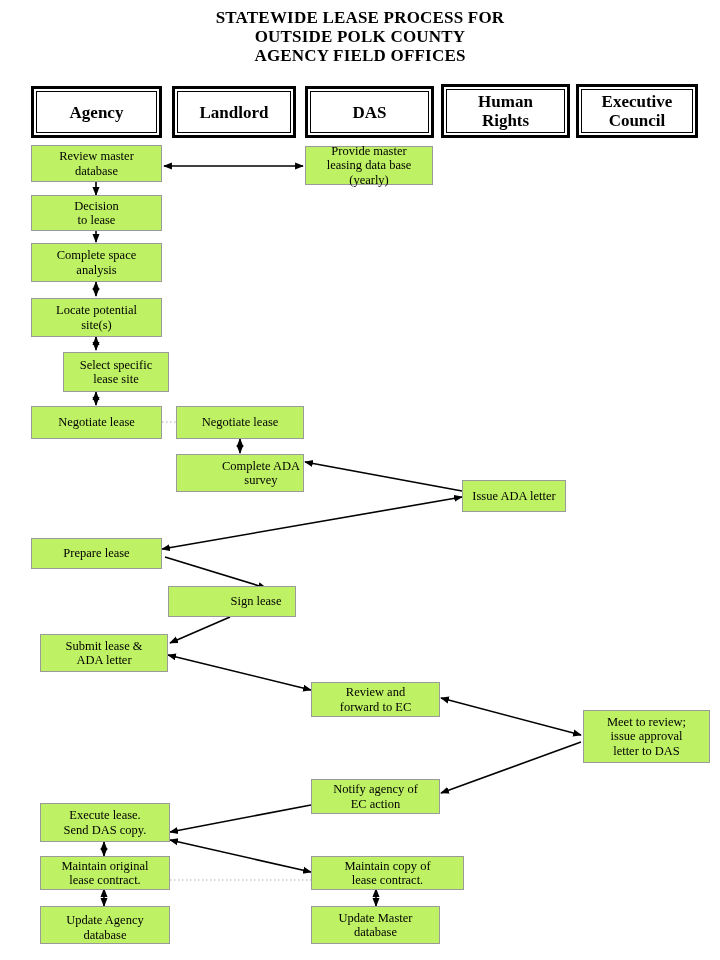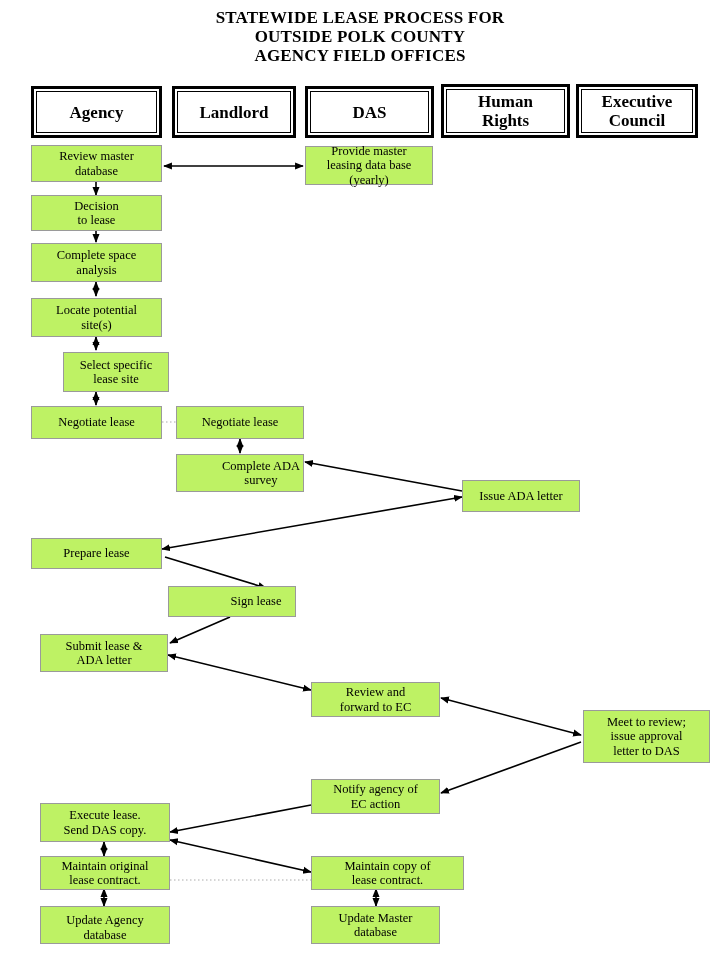--- a/index.html
+++ b/index.html
@@ -202,21 +202,21 @@
 <div class="node" style="left:311px;top:856px;width:153px;height:34px;">
   <span class="lbl" style="white-space:pre-line;">Maintain copy of
 lease contract.</span>
 </div>
 
 <div class="node" style="left:311px;top:906px;width:129px;height:38px;">
   <span class="lbl" style="white-space:pre-line;">Update Master
 database</span>
 </div>
 
-<div class="node" style="left:462px;top:480px;width:118px;height:32px;">
+<div class="node" style="left:462px;top:480px;width:104px;height:32px;">
   <span class="lbl" style="white-space:pre-line;">Issue ADA letter</span>
 </div>
 
 <div class="node" style="left:583px;top:710px;width:127px;height:53px;">
   <span class="lbl" style="white-space:pre-line;">Meet to review;
 issue approval
 letter to DAS</span>
 </div>
 
 </body></html>

